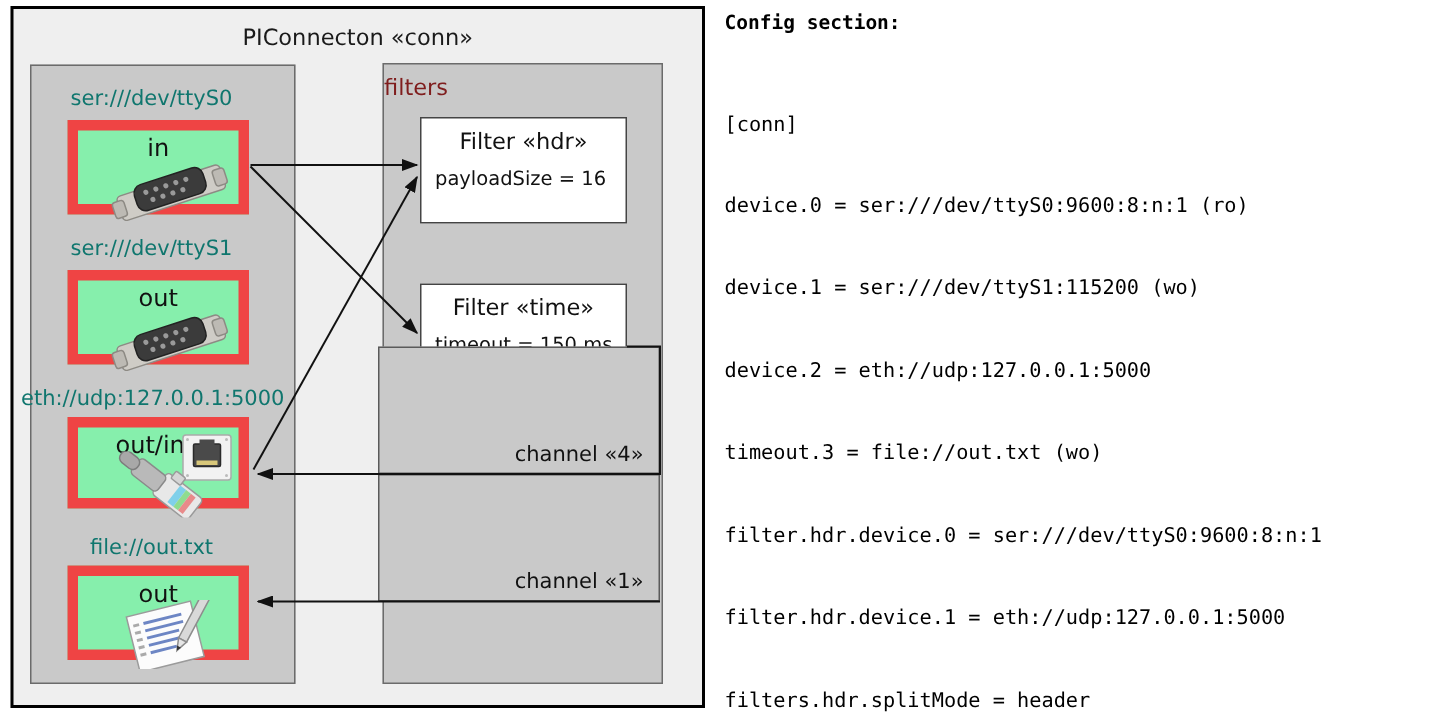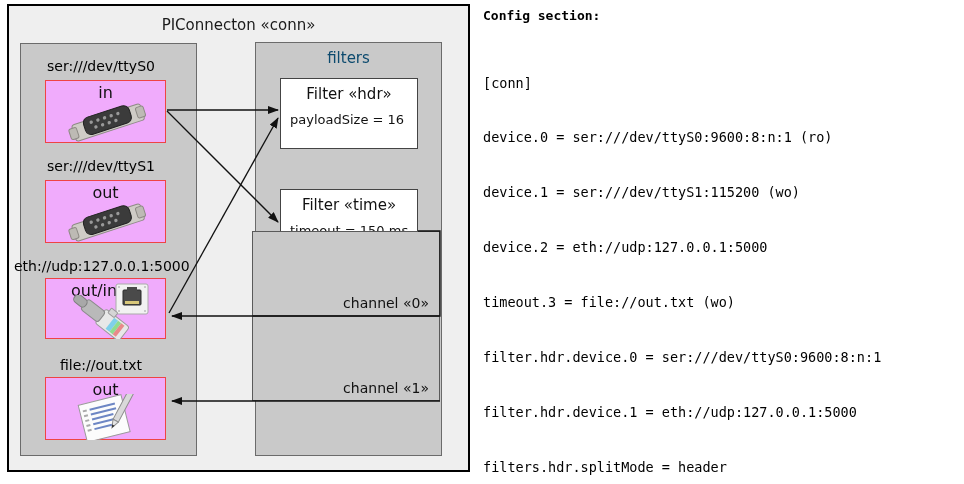--- a/index.html
+++ b/index.html
@@ -27,32 +27,32 @@
   
   .group-box {
     position: absolute;
     background: #c9c9c9;
     border: 1px solid #6b6b6b;
   }
   .devices-group { left: 11px; top: 37px; width: 177px; height: 413px; }
   .filters-group { left: 246px; top: 36px; width: 187px; height: 414px; }
   .group-title {
     position: absolute; left: 0; top: 6px; width: 100%;
-    text-align: center; font-size: 15px; color: #0c4a6e;
+    font-size: 15px; color: #7f1d1d;
   }
 
   
   .dev-label {
     position: absolute; text-align: center;
-    font-size: 14px; color: #000000; white-space: nowrap;
+    font-size: 14px; color: #0f766e; white-space: nowrap;
   }
   .dev-box {
     position: absolute;
-    background: #f0abfc;
-    border: 1px solid #ef4444;
+    background: #86efac;
+    border: 7px solid #ef4444;
   }
   .dev-dir {
     position: absolute; width: 100%; text-align: center;
     top: 2px; font-size: 16px; color: #111;
   }
   .dev-dir.left { text-align: left; padding-left: 25px; width: auto; left: 0; }
 
   
   .filter-box {
     position: absolute;
@@ -233,21 +233,21 @@
   </div>
 
   <div class="filter-box" style="left:280px; top:189px; width:138px; height:79px;">
     <div class="filter-title">Filter «time»</div>
     <div class="filter-props">
       <div>timeout = 150 ms</div>
     </div>
   </div>
 
   <div class="channel-box" style="left:252px; top:231px; width:188px; height:85px;">
-    <div class="channel-label">channel «0»</div>
+    <div class="channel-label">channel «4»</div>
   </div>
   <div class="channel-box" style="left:252px; top:316px; width:188px; height:85px;">
     <div class="channel-label">channel «1»</div>
   </div>
 
   <svg class="arrows">
     <defs>
       <marker id="ah" markerWidth="11" markerHeight="8" refX="10" refY="4" orient="auto" markerUnits="userSpaceOnUse">
         <path d="M0,0 L11,4 L0,8 z" fill="#111111"></path>
       </marker>

